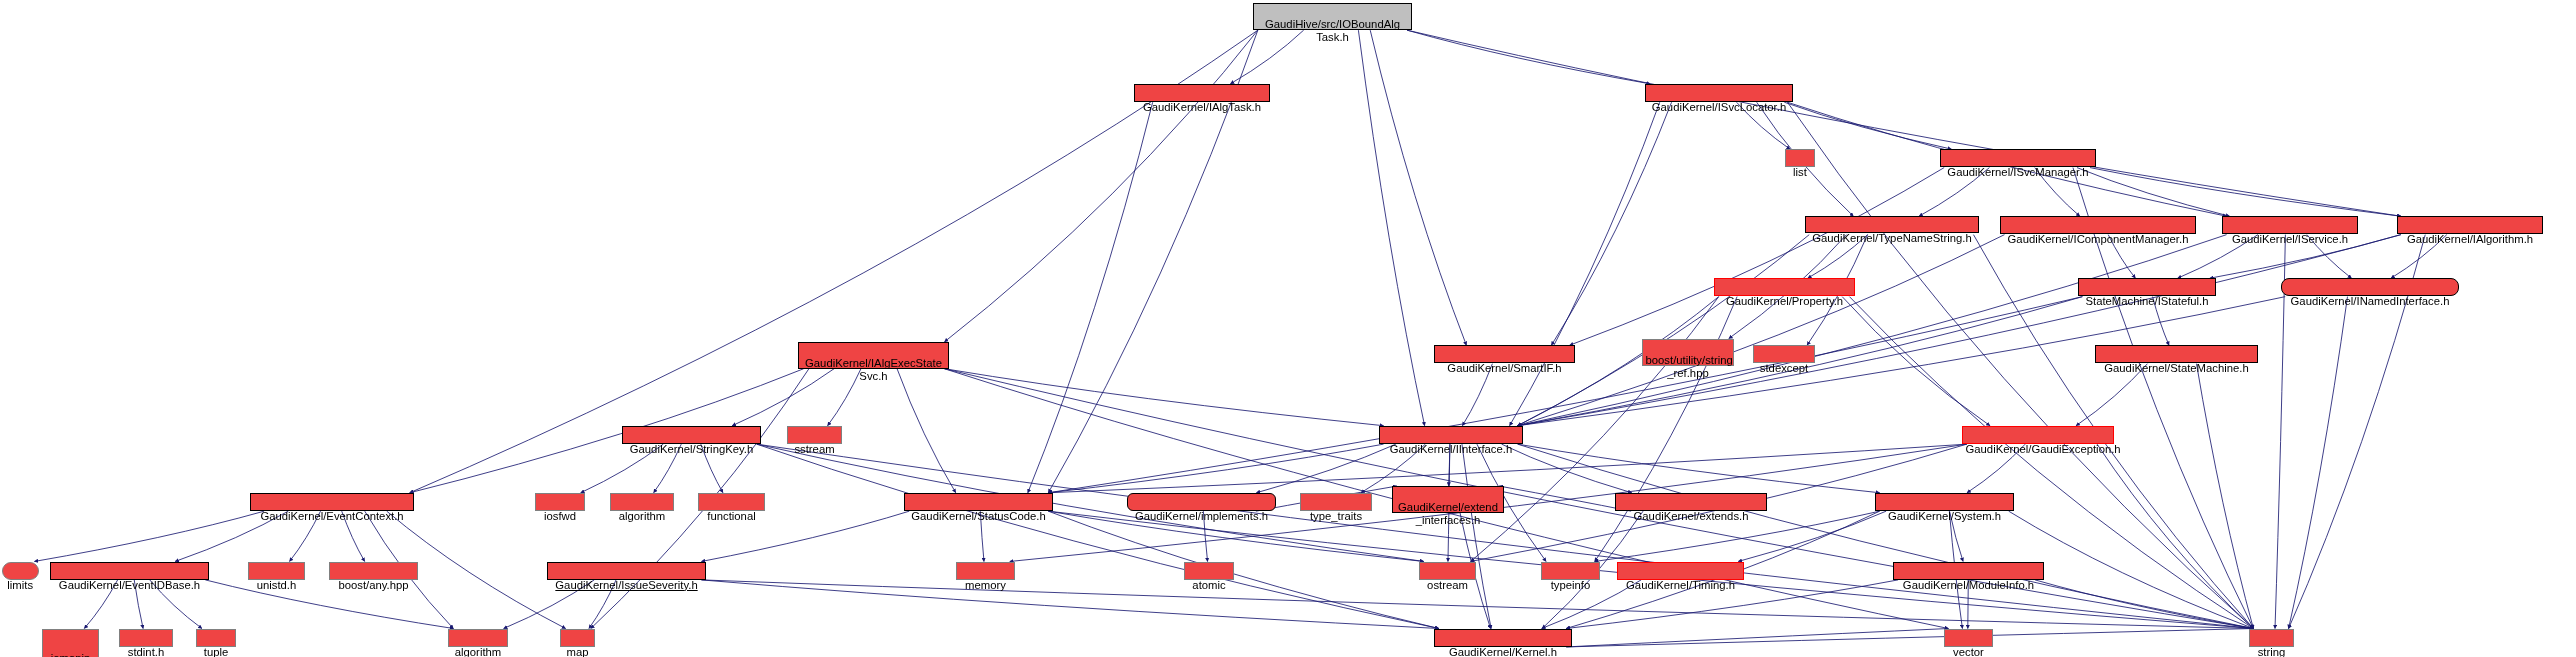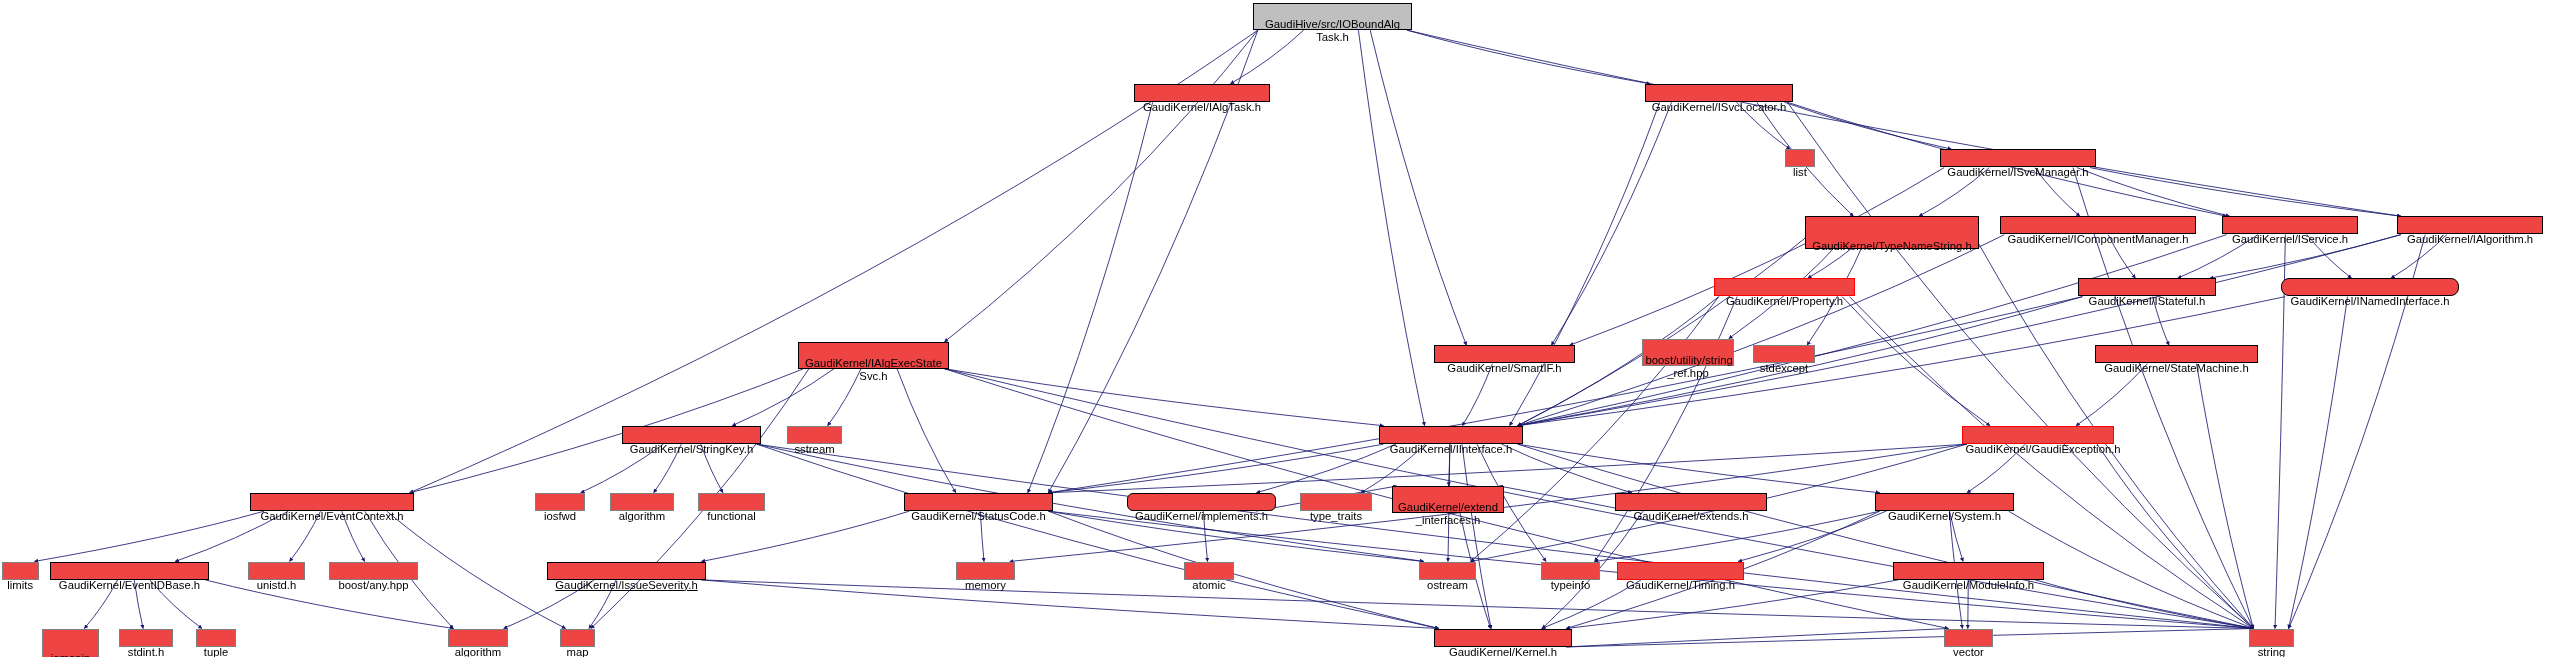--- a/index.html
+++ b/index.html
@@ -184,26 +184,26 @@
         <path d="M 1868.0 772.0 Q 2064.1 762.1 2324.0 750.0" fill="none" stroke="#191970" stroke-width="1" marker-end="url(#arrow)"></path>
       </g>
   </svg>
   <div id="nodes-layer">
       <div class="node root" style="left: 1253px; top: 3.4px; width: 159px; height: 27px;"><span class="lbl">GaudiHive/src/IOBoundAlg
 Task.h</span></div>
       <div class="node hdr" style="left: 1134px; top: 84px; width: 136px; height: 18.4px;"><span class="lbl">GaudiKernel/IAlgTask.h</span></div>
       <div class="node hdr" style="left: 1645px; top: 84px; width: 148px; height: 18.4px;"><span class="lbl">GaudiKernel/ISvcLocator.h</span></div>
       <div class="node sys" style="left: 1785px; top: 149px; width: 30px; height: 18.4px;"><span class="lbl">list</span></div>
       <div class="node hdr" style="left: 1940px; top: 149px; width: 156px; height: 18.4px;"><span class="lbl">GaudiKernel/ISvcManager.h</span></div>
-      <div class="node hdr" style="left: 1805px; top: 216px; width: 174px; height: 33px;"><span class="lbl">GaudiKernel/TypeNameString.h</span></div>
+      <div class="node hdr" style="left: 1805px; top: 216px; width: 174px; height: 17px;"><span class="lbl">GaudiKernel/TypeNameString.h</span></div>
       <div class="node hdr" style="left: 2000px; top: 216px; width: 196px; height: 18.4px;"><span class="lbl">GaudiKernel/IComponentManager.h</span></div>
       <div class="node hdr" style="left: 2222px; top: 216px; width: 136px; height: 18.4px;"><span class="lbl">GaudiKernel/IService.h</span></div>
       <div class="node hdr" style="left: 2397px; top: 216px; width: 146px; height: 18.4px;"><span class="lbl">GaudiKernel/IAlgorithm.h</span></div>
       <div class="node warn" style="left: 1714px; top: 278px; width: 141px; height: 18.4px;"><span class="lbl">GaudiKernel/Property.h</span></div>
-      <div class="node hdr" style="left: 2078px; top: 278px; width: 138px; height: 18.4px;"><span class="lbl">GaudiKernel/IStateful.h</span></div>
+      <div class="node hdr" style="left: 2078px; top: 278px; width: 138px; height: 18.4px;"><span class="lbl">StateMachine/IStateful.h</span></div>
       <div class="node hdr" style="left: 2281px; top: 278px; width: 178px; height: 18.4px; border-radius: 8px;"><span class="lbl">GaudiKernel/INamedInterface.h</span></div>
       <div class="node sys" style="left: 1642px; top: 339px; width: 92px; height: 27px;"><span class="lbl">boost/utility/string
 _ref.hpp</span></div>
       <div class="node sys" style="left: 1753px; top: 345px; width: 62px; height: 18.4px;"><span class="lbl">stdexcept</span></div>
       <div class="node hdr" style="left: 1434px; top: 345px; width: 141px; height: 18.4px;"><span class="lbl">GaudiKernel/SmartIF.h</span></div>
       <div class="node hdr" style="left: 2095px; top: 345px; width: 163px; height: 18.4px;"><span class="lbl">GaudiKernel/StateMachine.h</span></div>
       <div class="node hdr" style="left: 798px; top: 342px; width: 151px; height: 27px;"><span class="lbl">GaudiKernel/IAlgExecState
 Svc.h</span></div>
       <div class="node hdr" style="left: 622px; top: 426px; width: 139px; height: 18.4px;"><span class="lbl">GaudiKernel/StringKey.h</span></div>
       <div class="node sys" style="left: 787px; top: 426px; width: 55px; height: 18.4px;"><span class="lbl">sstream</span></div>
@@ -213,21 +213,21 @@
       <div class="node sys" style="left: 535px; top: 493px; width: 50px; height: 18.4px;"><span class="lbl">iosfwd</span></div>
       <div class="node sys" style="left: 610px; top: 493px; width: 64px; height: 18.4px;"><span class="lbl">algorithm</span></div>
       <div class="node sys" style="left: 698px; top: 493px; width: 67px; height: 18.4px;"><span class="lbl">functional</span></div>
       <div class="node hdr" style="left: 904px; top: 493px; width: 149px; height: 18.4px;"><span class="lbl">GaudiKernel/StatusCode.h</span></div>
       <div class="node hdr" style="left: 1127px; top: 493px; width: 149px; height: 18.4px; border-radius: 6px;"><span class="lbl">GaudiKernel/implements.h</span></div>
       <div class="node sys" style="left: 1300px; top: 493px; width: 72px; height: 18.4px;"><span class="lbl">type_traits</span></div>
       <div class="node hdr" style="left: 1392px; top: 486px; width: 112px; height: 27px;"><span class="lbl">GaudiKernel/extend
 _interfaces.h</span></div>
       <div class="node hdr" style="left: 1615px; top: 493px; width: 152px; height: 18.4px;"><span class="lbl">GaudiKernel/extends.h</span></div>
       <div class="node hdr" style="left: 1875px; top: 493px; width: 139px; height: 18.4px;"><span class="lbl">GaudiKernel/System.h</span></div>
-      <div class="node sys" style="left: 1.7px; top: 562px; width: 37px; height: 18.4px;"><span class="lbl">limits</span></div>
+      <div class="node sys" style="left: 1.7px; top: 562px; width: 37px; height: 18.4px; border-radius: 9px;"><span class="lbl">limits</span></div>
       <div class="node hdr" style="left: 50px; top: 562px; width: 159px; height: 18.4px;"><span class="lbl">GaudiKernel/EventIDBase.h</span></div>
       <div class="node sys" style="left: 248px; top: 562px; width: 57px; height: 18.4px;"><span class="lbl">unistd.h</span></div>
       <div class="node sys" style="left: 329px; top: 562px; width: 89px; height: 18.4px;"><span class="lbl">boost/any.hpp</span></div>
       <div class="node hdr" style="left: 547px; top: 562px; width: 159px; height: 18.4px; text-decoration: underline;"><span class="lbl">GaudiKernel/IssueSeverity.h</span></div>
       <div class="node sys" style="left: 956px; top: 562px; width: 59px; height: 18.4px;"><span class="lbl">memory</span></div>
       <div class="node sys" style="left: 1184px; top: 562px; width: 50px; height: 18.4px;"><span class="lbl">atomic</span></div>
       <div class="node sys" style="left: 1419px; top: 562px; width: 57px; height: 18.4px;"><span class="lbl">ostream</span></div>
       <div class="node sys" style="left: 1541px; top: 562px; width: 59px; height: 18.4px;"><span class="lbl">typeinfo</span></div>
       <div class="node warn" style="left: 1617px; top: 562px; width: 127px; height: 18.4px;"><span class="lbl">GaudiKernel/Timing.h</span></div>
       <div class="node hdr" style="left: 1893px; top: 562px; width: 151px; height: 18.4px;"><span class="lbl">GaudiKernel/ModuleInfo.h</span></div>

